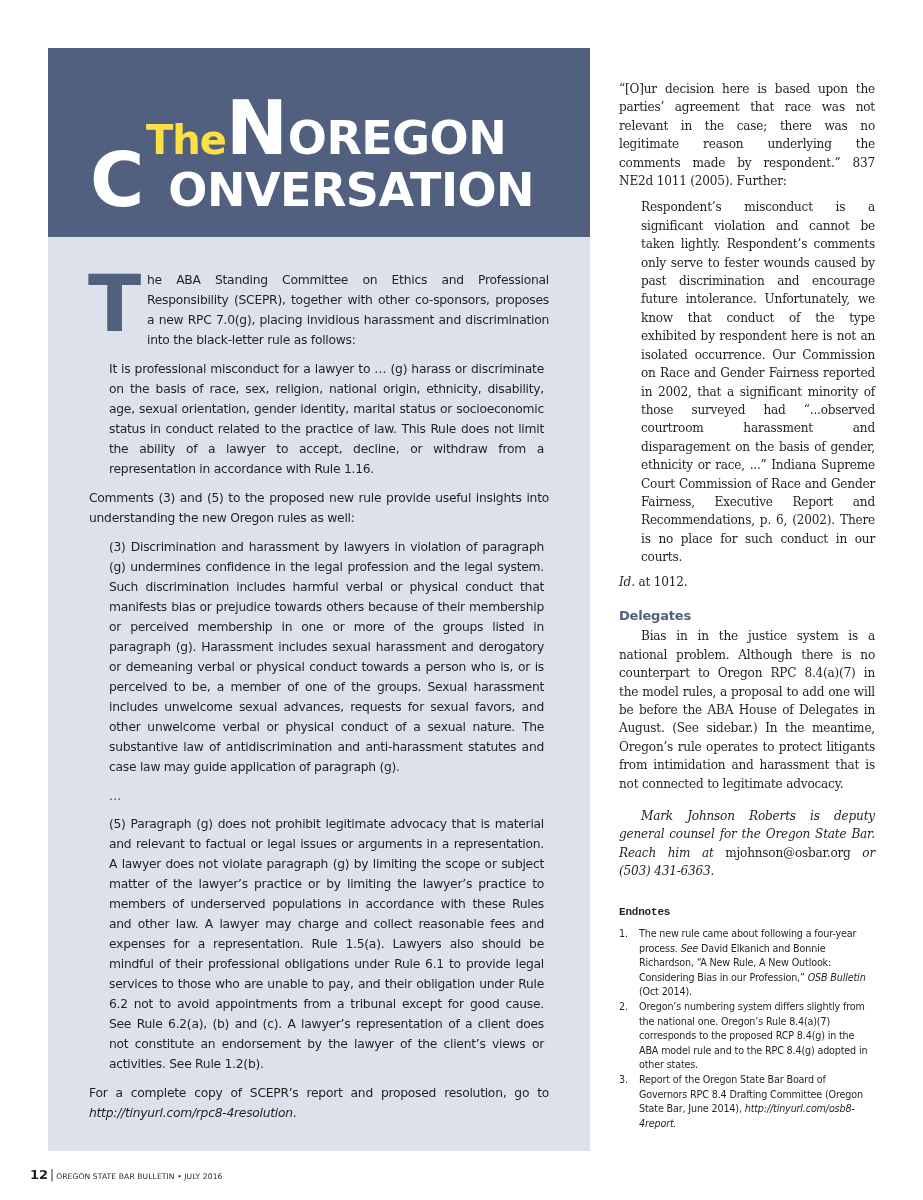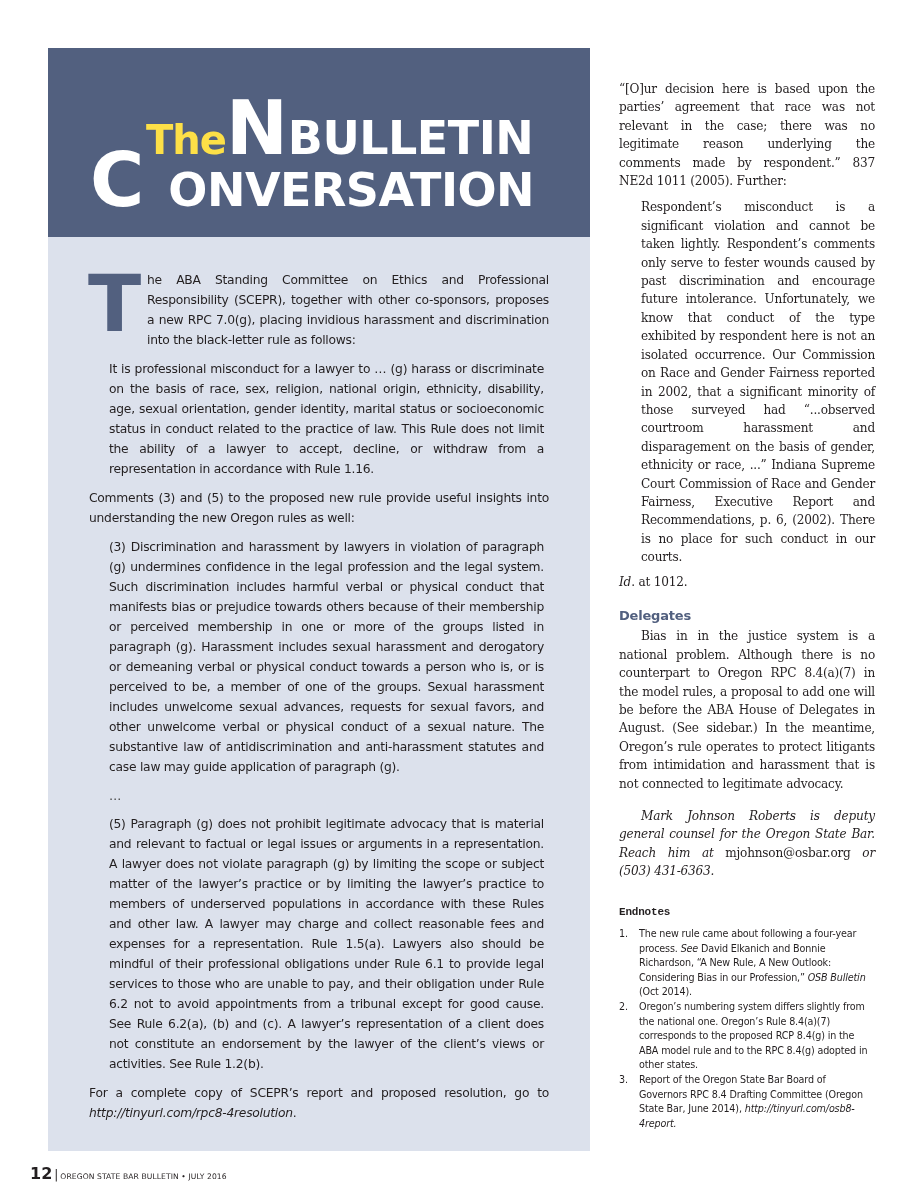--- a/index.html
+++ b/index.html
@@ -68,31 +68,31 @@
   }
   #endnotes-list li { position: relative; padding-left: 20px; }
   .endnote-num { position: absolute; left: 0; top: 0; }
   .it { font-style: italic; }
 
   
   #footer {
     position: absolute; left: 30px; top: 1164px; font-family: "DejaVu Sans", sans-serif;
     color: #231f20; white-space: nowrap;
   }
-  #page-number { font-weight: bold; font-size: 16px; }
+  #page-number { font-weight: bold; font-size: 13px; }
   #footer-sep { font-size: 12px; margin: 0 2px; }
   #footer-pub { font-size: 7.6px; letter-spacing: 0.1px; }
 </style>
 </head>
 <body>
 
 <div id="sidebar">
   <div id="banner">
     <div id="title-line1" class="title-line">
-      <span id="title-the">The</span><span id="title-n-big">N</span><span id="title-national">BULLETIN</span>
+      <span id="title-the">The</span><span id="title-n-big">N</span><span id="title-national">OREGON</span>
     </div>
     <div id="title-line2" class="title-line">
       <span id="title-c-big">C</span><span id="title-onversation">ONVERSATION</span>
     </div>
   </div>
 
   <div id="sidebar-body">
     <p id="intro-para">
       <span id="drop-cap">T</span><span>he ABA Standing Committee on Ethics and Professional Responsibility (SCEPR), together with other co-sponsors, proposes a new RPC 7.0(g), placing invidious harassment and discrimination into the black-letter rule as follows:</span>
     </p>

